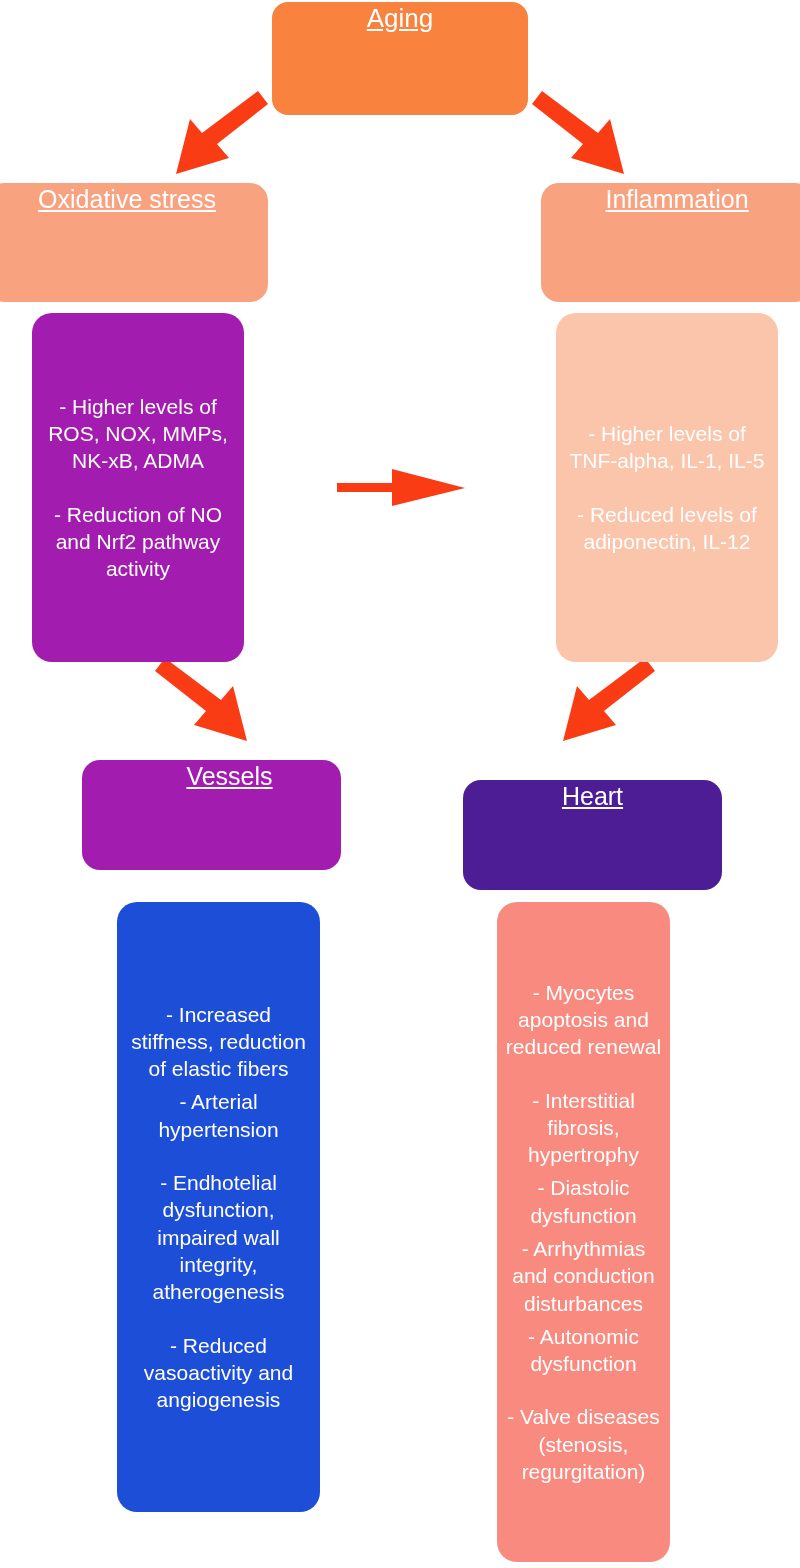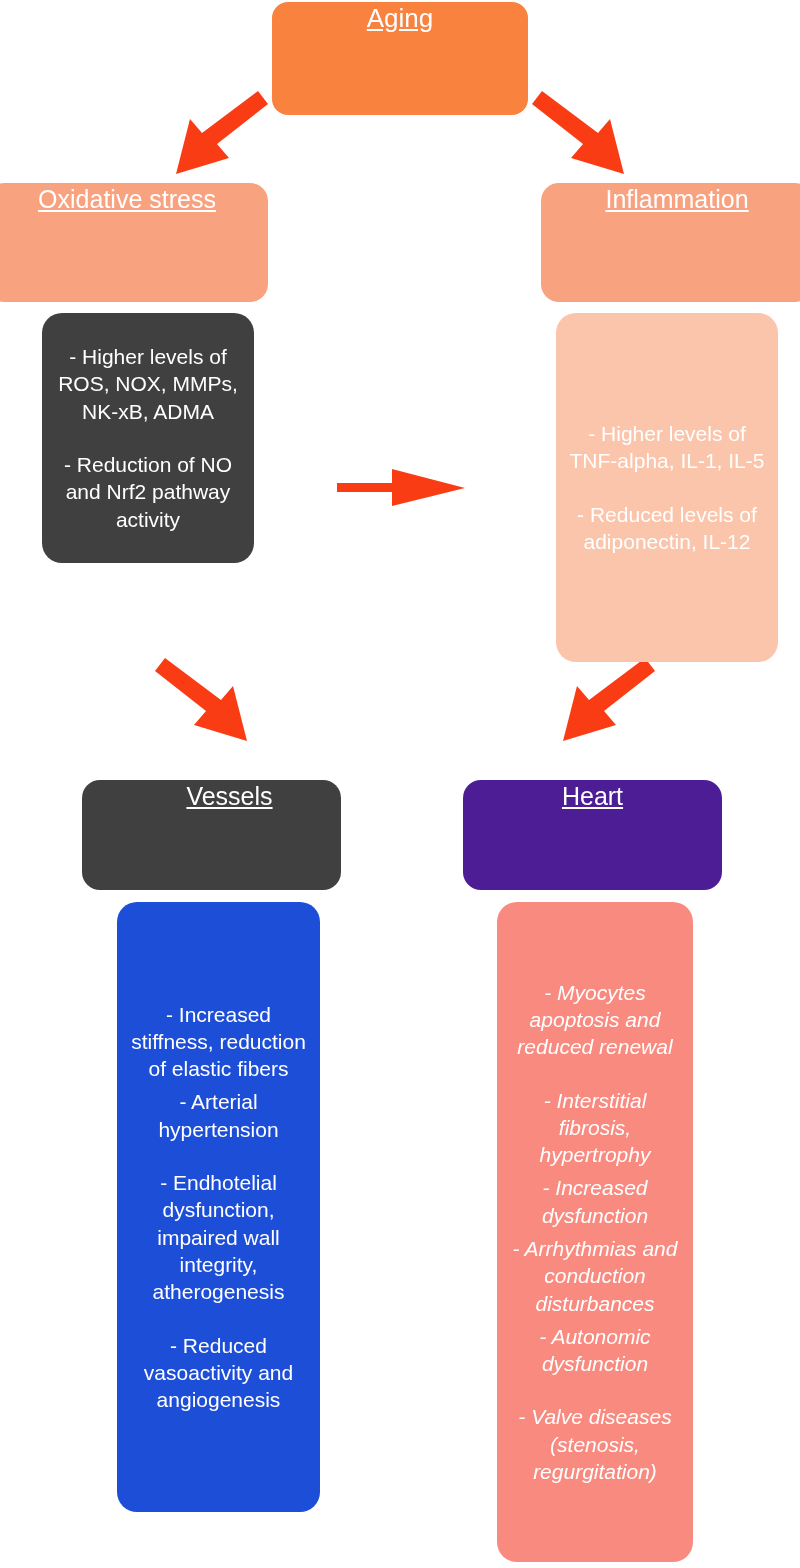--- a/index.html
+++ b/index.html
@@ -48,23 +48,23 @@
     font-size: 25px;
   }
   .node-inflammation {
     left: 541px; top: 183px;
     width: 272px; height: 119px;
     background: #f9a280;
     border-radius: 18px;
     font-size: 25px;
   }
   .node-vessels {
-    left: 82px; top: 780px;
+    left: 82px; top: 760px;
     width: 259px; height: 110px;
-    background: #404040;
+    background: #a21caf;
     border-radius: 18px;
     font-size: 25px;
     padding-left: 36px;
   }
   .node-heart {
     left: 463px; top: 780px;
     width: 259px; height: 110px;
     background: #4c1d95;
     border-radius: 18px;
     font-size: 25px;
@@ -76,43 +76,42 @@
     color: #ffffff;
     border-radius: 20px;
     display: flex;
     flex-direction: column;
     justify-content: center;
     text-align: center;
     font-size: 21px;
     line-height: 1.30;
   }
   .detail-oxidative {
-    left: 42px; top: 313px;
-    width: 212px; height: 250px;
-    background: #404040;
+    left: 32px; top: 313px;
+    width: 212px; height: 349px;
+    background: #a21caf;
     padding: 6px 10px;
   }
   .detail-inflammation {
     left: 556px; top: 313px;
     width: 222px; height: 349px;
     background: #fbc5ab;
     padding: 6px 10px;
   }
   .detail-vessels {
     left: 117px; top: 902px;
     width: 203px; height: 610px;
     background: #1d4ed8;
     padding: 6px 8px;
   }
   .detail-heart {
     left: 497px; top: 902px;
-    width: 196px; height: 660px;
+    width: 173px; height: 660px;
     background: #f98a7f;
     padding: 6px 8px;
-    font-style: italic;
   }
   .bullet-group {
     display: block;
   }
   .bullet-group + .bullet-group {
     margin-top: 26px;
   }
   .bullet-tight + .bullet-tight {
     margin-top: 6px;
   }
@@ -185,19 +184,19 @@
   <div class="detail detail-vessels">
     <div class="bullet-group bullet-tight">-  Increased stiffness, reduction of elastic fibers</div>
     <div class="bullet-group bullet-tight">-  Arterial hypertension</div>
     <div class="bullet-group">-  Endhotelial dysfunction, impaired wall integrity, atherogenesis</div>
     <div class="bullet-group">-  Reduced vasoactivity and angiogenesis</div>
   </div>
 
   <div class="detail detail-heart">
     <div class="bullet-group">-  Myocytes apoptosis and reduced renewal</div>
     <div class="bullet-group bullet-tight">-  Interstitial fibrosis, hypertrophy</div>
-    <div class="bullet-group bullet-tight">-  Increased dysfunction</div>
+    <div class="bullet-group bullet-tight">-  Diastolic dysfunction</div>
     <div class="bullet-group bullet-tight">-  Arrhythmias and conduction disturbances</div>
     <div class="bullet-group bullet-tight">-  Autonomic dysfunction</div>
     <div class="bullet-group">-  Valve diseases (stenosis, regurgitation)</div>
   </div>
 
 </div>
 
 </body></html>

